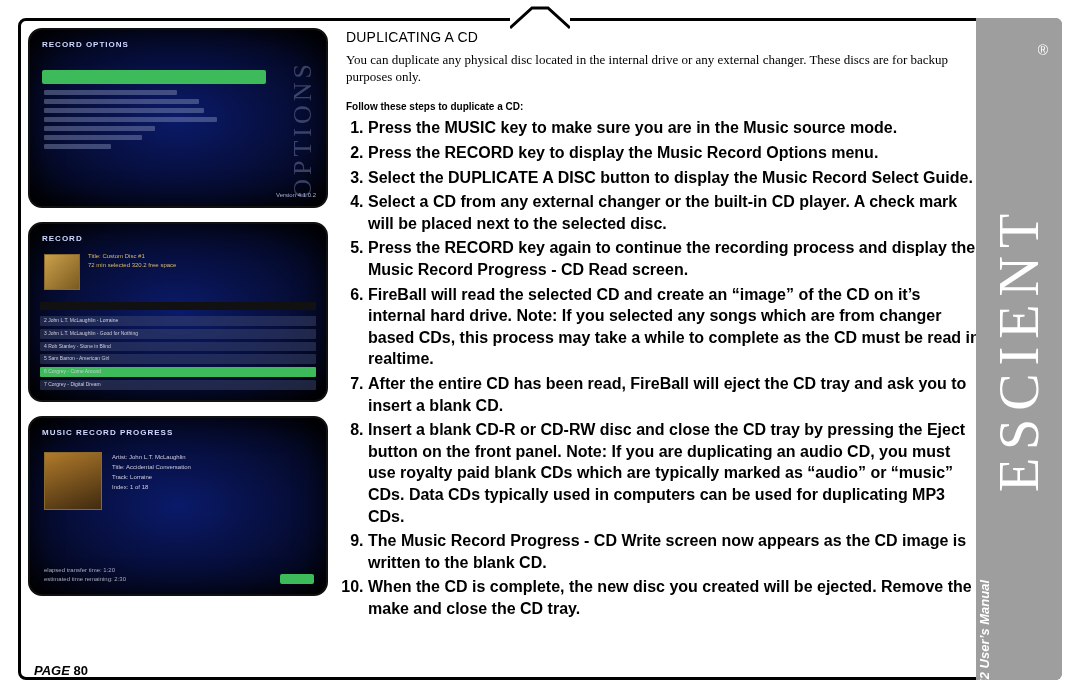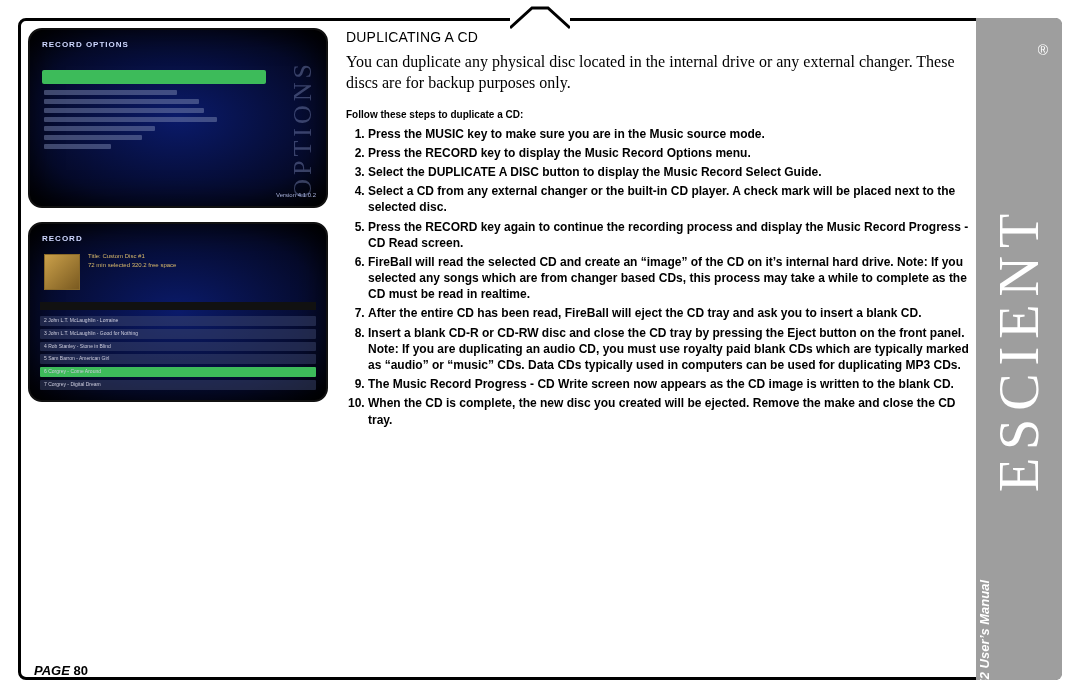--- a/index.html
+++ b/index.html
@@ -25,23 +25,23 @@
   .screen.rec .track.hl2 { background: #3dbb5a; }
   .screen.rec .track span { position: absolute; left: 4px; top: 1px; color: #ccd; font-size: 5px; }
   
   .screen.prog .cover { position: absolute; top: 34px; left: 14px; width: 58px; height: 58px; background: linear-gradient(160deg,#b07a2a,#402a10); border: 1px solid #8a6a2a; }
   .screen.prog .pmeta { position: absolute; top: 34px; left: 82px; color: #ccd; font-size: 6px; line-height: 10px; }
   .screen.prog .status { position: absolute; bottom: 10px; left: 14px; color: #aab; font-size: 6px; line-height: 9px; }
   .screen.prog .btn { position: absolute; bottom: 10px; right: 12px; width: 34px; height: 10px; background: #3dbb5a; border-radius: 2px; }
   
   .text-col { flex: 1; color: #000; font-size: 13px; line-height: 1.35; }
   .text-col h2 { font-size: 14px; font-weight: normal; margin-bottom: 4px; letter-spacing: .2px; }
-  .text-col .intro { font-family: Georgia, 'Times New Roman', serif; font-size: 16px; margin-bottom: 14px; }
+  .text-col .intro { font-family: Georgia, 'Times New Roman', serif; font-size: 13px; margin-bottom: 14px; }
   .text-col .lead { font-weight: bold; font-size: 10px; margin-bottom: 4px; }
-  .text-col ol { list-style: decimal; padding-left: 22px; font-weight: bold; font-size: 12px; }
+  .text-col ol { list-style: decimal; padding-left: 22px; font-weight: bold; font-size: 16px; }
   .text-col ol li { margin-bottom: 3px; }
   .page-num { position: absolute; left: 34px; bottom: 20px; font-size: 13px; font-weight: bold; font-style: italic; color: #000; }
   .page-num b { font-style: normal; }
   
   .brand-strip { position: absolute; top: 18px; right: 18px; bottom: 18px; width: 86px; background: #9e9e9e; border-top-right-radius: 6px; border-bottom-right-radius: 6px; }
   .brand-strip .brand { position: absolute; left: 50%; top: 50%; transform: translate(-50%,-50%) rotate(-90deg); transform-origin: center; white-space: nowrap; font-family: 'Trajan Pro', Georgia, 'Times New Roman', serif; font-size: 56px; letter-spacing: 8px; color: #fff; font-weight: 400; }
   .brand-strip .reg { position: absolute; top: 24px; right: 14px; color: #fff; font-size: 14px; }
   .brand-strip .subtitle { position: absolute; right: 70px; bottom: 100px; transform: rotate(-90deg); transform-origin: right bottom; color: #fff; font-size: 13px; font-style: italic; font-weight: bold; white-space: nowrap; }
 </style>
 </head>
@@ -96,20 +96,31 @@
           </div>
         <div class="track hl2">
             <span>6  Corgrey - Come Around</span>
           </div>
         <div class="track">
             <span>7  Corgrey - Digital Dream</span>
           </div>
       </div>
     </div>
 
+    <div class="screen prog">
+      <div class="hdr">MUSIC RECORD PROGRESS</div>
+      <div class="cover"></div>
+      <div class="pmeta" style="white-space:pre-line">Artist: John L.T. McLaughlin
+Title: Accidental Conversation
+Track: Lorraine
+Index: 1 of 18</div>
+      <div class="status" style="white-space:pre-line">elapsed transfer time: 1:20
+estimated time remaining: 2:30</div>
+      <div class="btn"></div>
+    </div>
 
   </div>
 
   <div class="text-col">
     <h2>DUPLICATING A CD</h2>
     <p class="intro">You can duplicate any physical disc located in the internal drive or any external changer. These discs are for backup purposes only.</p>
     <p class="lead">Follow these steps to duplicate a CD:</p>
     <ol>
       <li>Press the MUSIC key to make sure you are in the Music source mode.</li>
       <li>Press the RECORD key to display the Music Record Options menu.</li>

